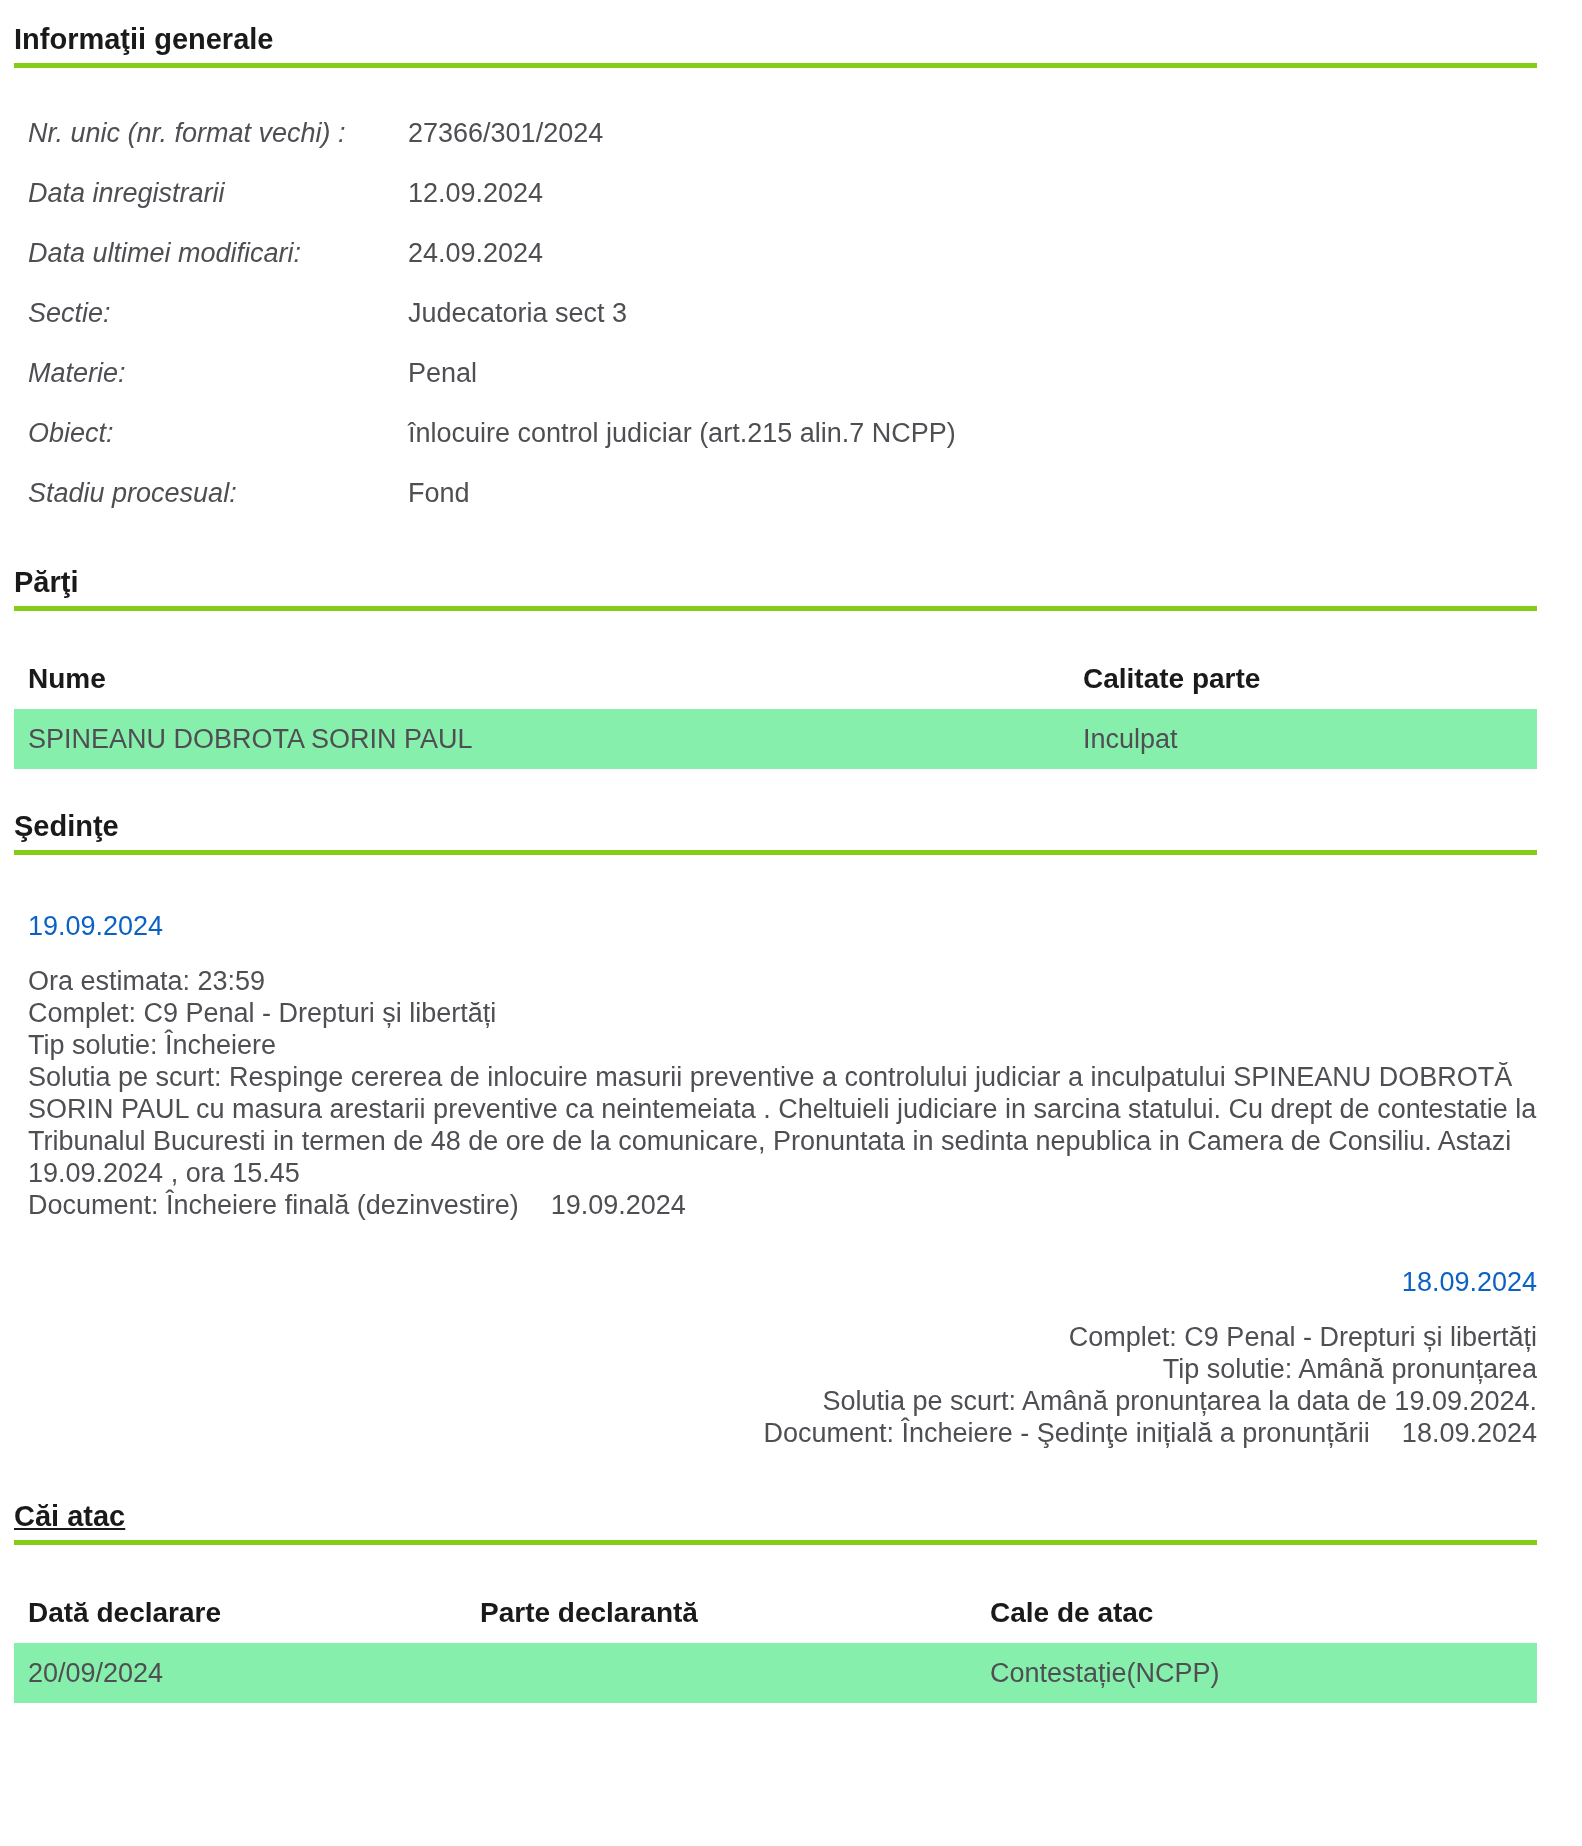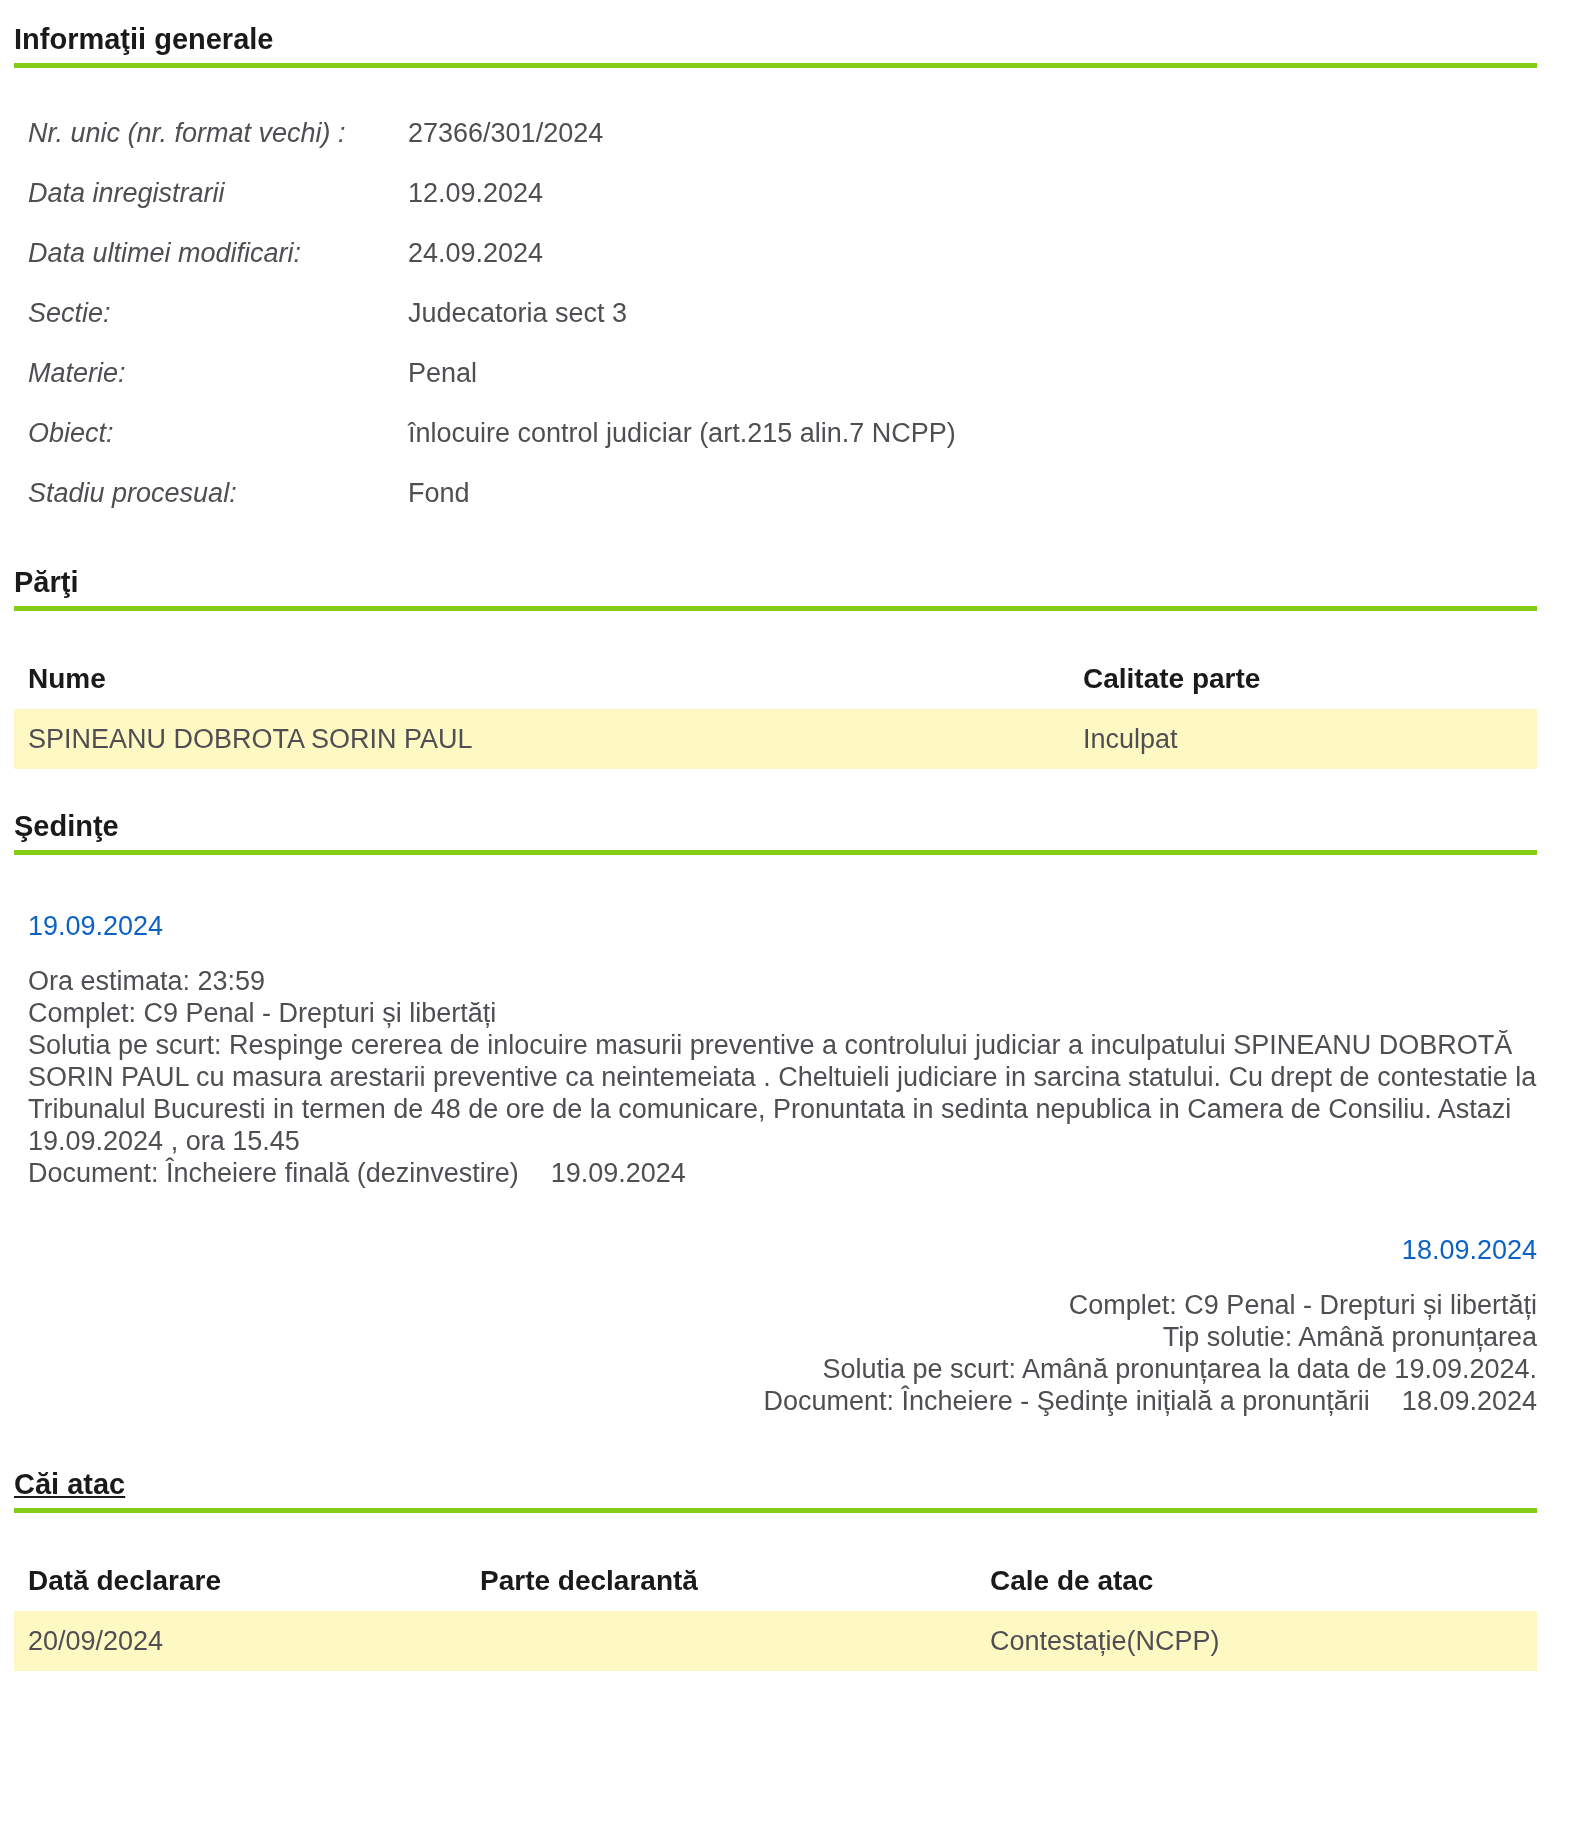--- a/index.html
+++ b/index.html
@@ -40,21 +40,21 @@
     margin-top: 38px;
     font-weight: bold;
     color: #1a1a1a;
     font-size: 28px;
     padding: 14px 0;
   }
   .table-row {
     display: flex;
     align-items: center;
     height: 60px;
-    background: #fef9c3;
+    background: #86efac;
   }
   .parti-col1 { flex: 0 0 1055px; padding-left: 14px; }
   .parti-col2 { flex: 1; padding-left: 14px; }
   .cai-col1 { flex: 0 0 452px; padding-left: 14px; }
   .cai-col2 { flex: 0 0 510px; padding-left: 14px; }
   .cai-col3 { flex: 1; padding-left: 14px; }
 
   
   .hearings { padding-left: 14px; }
   .hearing { margin-top: 54px; }
@@ -126,20 +126,21 @@
 
   <h2 class="section-title mt-sedinte">Şedinţe</h2>
 
   <div class="hearings">
 
     <div class="hearing">
       <a class="hearing-date">19.09.2024</a>
       <div class="hearing-body">
         <div class="line">Ora estimata: 23:59</div>
         <div class="line">Complet: C9 Penal - Drepturi și libertăți</div>
+        <div class="line">Tip solutie: Încheiere</div>
         <div class="line">Solutia pe scurt: Respinge cererea de inlocuire masurii preventive a controlului judiciar a inculpatului SPINEANU DOBROTĂ SORIN PAUL cu masura arestarii preventive ca neintemeiata . Cheltuieli judiciare in sarcina statului. Cu drept de contestatie la Tribunalul Bucuresti in termen de 48 de ore de la comunicare, Pronuntata in sedinta nepublica in Camera de Consiliu. Astazi 19.09.2024 , ora 15.45</div>
         <div class="line">
           <span>Document: Încheiere finală (dezinvestire)</span><span class="doc-date">19.09.2024</span>
         </div>
       </div>
     </div>
 
     <div class="hearing">
       <a class="hearing-date">18.09.2024</a>
       <div class="hearing-body">

